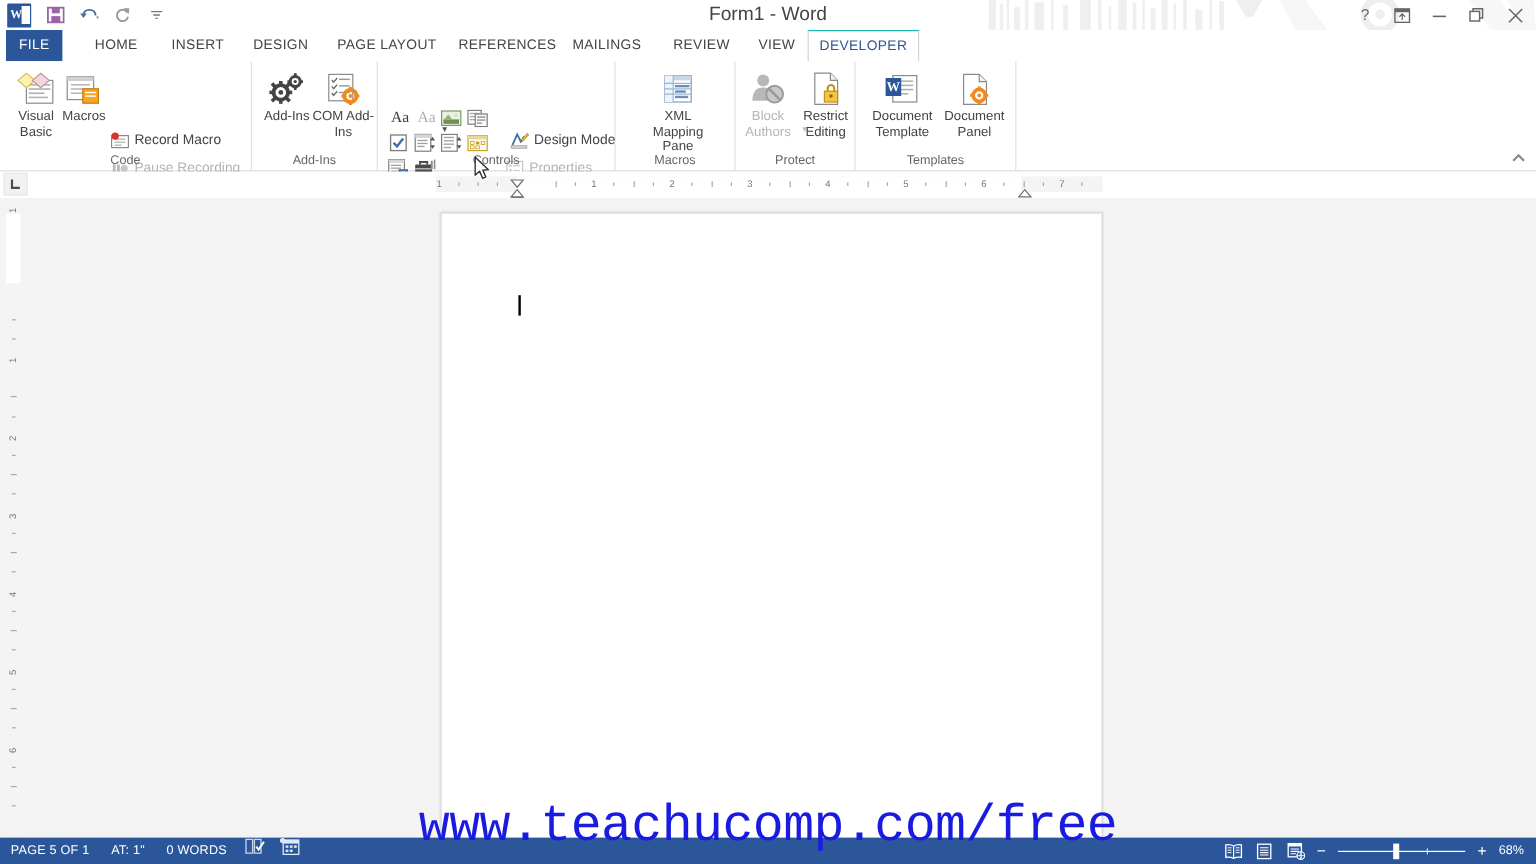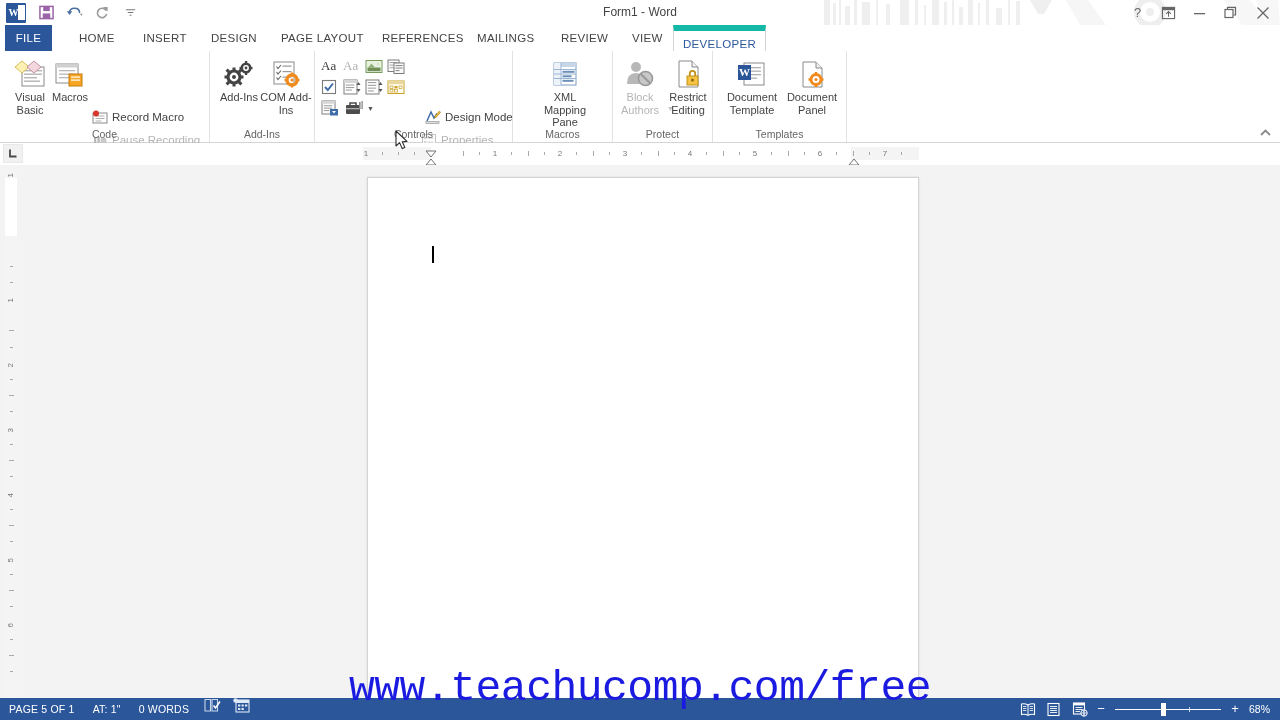--- a/index.html
+++ b/index.html
@@ -41,21 +41,21 @@
   .word-logo .wl { position: relative; z-index: 2; margin-right: 5px; font-size: 10px;}
   .qat-btn {
     width: 28px; height: 25px; display: flex;
     align-items: center; justify-content: center;
     color: #666; font-size: 14px;
   }
   .qat-save svg, .qat-btn svg { display:block; }
   .title-text {
     position: absolute; left: 0; top: 0; width: 1280px; height: 25px;
     text-align: center; line-height: 25px;
-    font-size: 12px; color: #444;
+    font-size: 16px; color: #444;
   }
   .win-ctrl {
     position: absolute; top: 0; right: 0; height: 25px;
     display: flex; align-items: center;
   }
   .win-btn {
     width: 31px; height: 25px;
     display: flex; align-items: center; justify-content: center;
     color: #666; font-size: 13px;
   }
@@ -72,21 +72,21 @@
     padding: 0 9px; text-align: center; white-space: nowrap;
   }
   .tab.file {
     background: #2b579a; color: #fff; font-weight: normal;
     left: 5px; width: 47px; padding: 0;
   }
   .tab.active {
     color: #2b579a;
     border-left: 1px solid #d4d4d4;
     border-right: 1px solid #d4d4d4;
-    border-top: 6px solid #14b8a6;
+    border-top: 1px solid #14b8a6;
     background: #fff; height: 27px;
   }
   .user-area {
     position: absolute; top: 26px; right: 10px; height: 24px;
     display: flex; align-items: center; gap: 4px;
     font-size: 11.5px; color: #444;
   }
   .avatar {
     width: 22px; height: 22px; background: #d8d8d8;
     display: flex; align-items: flex-end; justify-content: center;
@@ -113,21 +113,21 @@
   }
   .big-btn .ico { height: 32px; display:flex; align-items:center; justify-content:center;}
   .small-btn {
     position: absolute; display: flex; align-items: center; gap: 4px;
     font-size: 11.5px; color: #444; white-space: nowrap;
   }
   .small-btn.disabled { color: #b4b4b4; }
   .small-btn .ico { width: 16px; height: 16px; display:flex; align-items:center; justify-content:center;}
   .ctrl-ico {
     position: absolute; width: 20px; height: 18px;
-    display: flex; align-items: center; justify-content: flex-start;
+    display: flex; align-items: center; justify-content: flex-end; margin-top: 32px;
   }
   .collapse-ribbon {
     position: absolute; right: 8px; bottom: 2px;
     font-size: 11px; color: #888;
   }
 
   
   .ruler-row {
     position: absolute; top: 143px; left: 0; width: 1280px; height: 22px;
     background: #fff;

